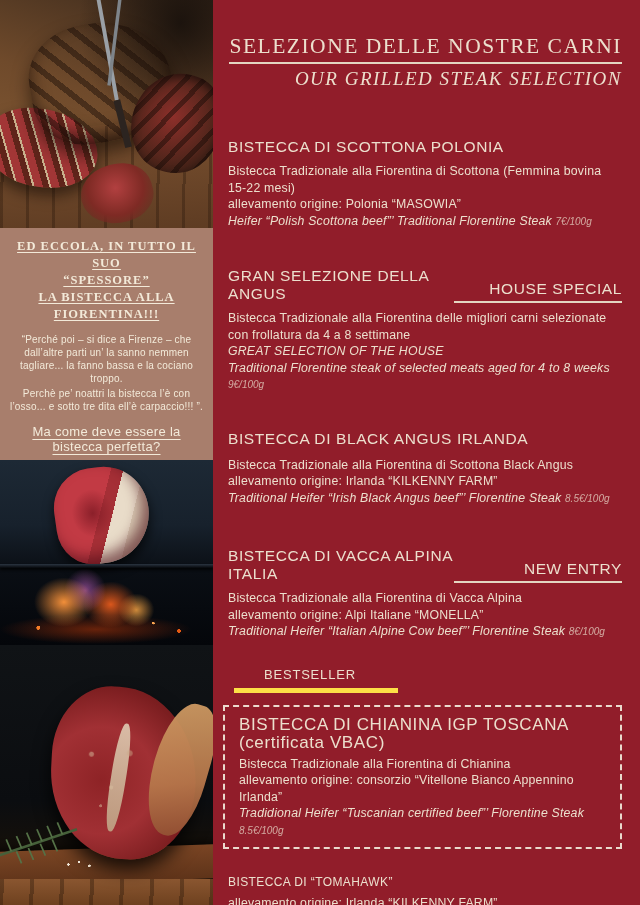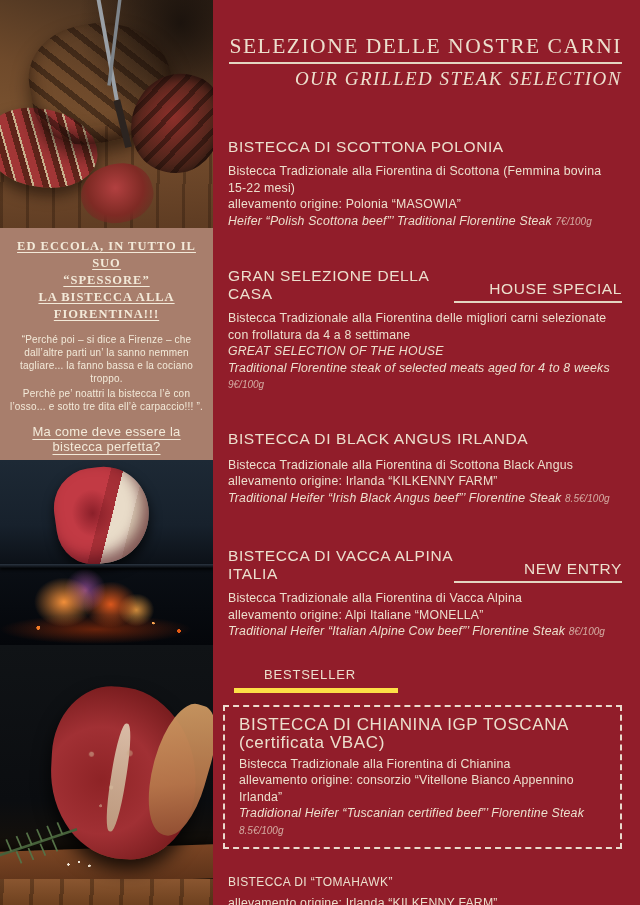--- a/index.html
+++ b/index.html
@@ -209,21 +209,21 @@
       <div class="line">Bistecca Tradizionale alla Fiorentina di Scottona (Femmina bovina 15-22 mesi)</div>
       <div class="line">allevamento origine: Polonia “MASOWIA”</div>
       <div class="line it">
         <span>Heifer “Polish Scottona beef”’ Traditional Florentine Steak</span>
         <span class="price">7€/100g</span>
       </div>
     </section>
 
     <section class="item" style="margin-bottom:36px">
       <div class="item-head">
-        <span class="item-name">GRAN SELEZIONE DELLA CASA</span>
+        <span class="item-name">GRAN SELEZIONE DELLA ANGUS</span>
         <span class="badge">HOUSE SPECIAL</span>
       </div>
       <div class="line">Bistecca Tradizionale alla Fiorentina delle migliori carni selezionate</div>
       <div class="line">con frollatura da 4 a 8 settimane</div>
       <div class="line it">GREAT SELECTION OF THE HOUSE</div>
       <div class="line it">
         <span>Traditional Florentine steak of selected meats aged for 4 to 8 weeks</span>
         <span class="price">9€/100g</span>
       </div>
     </section>

